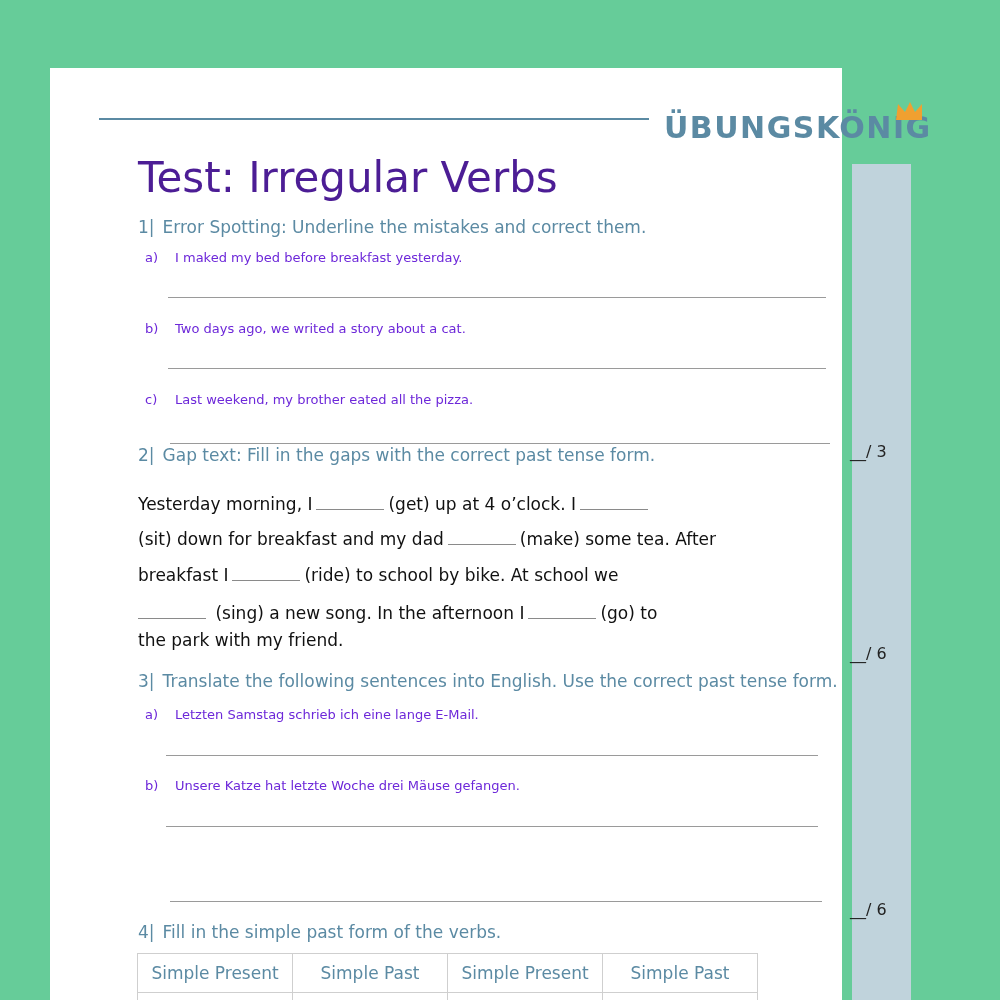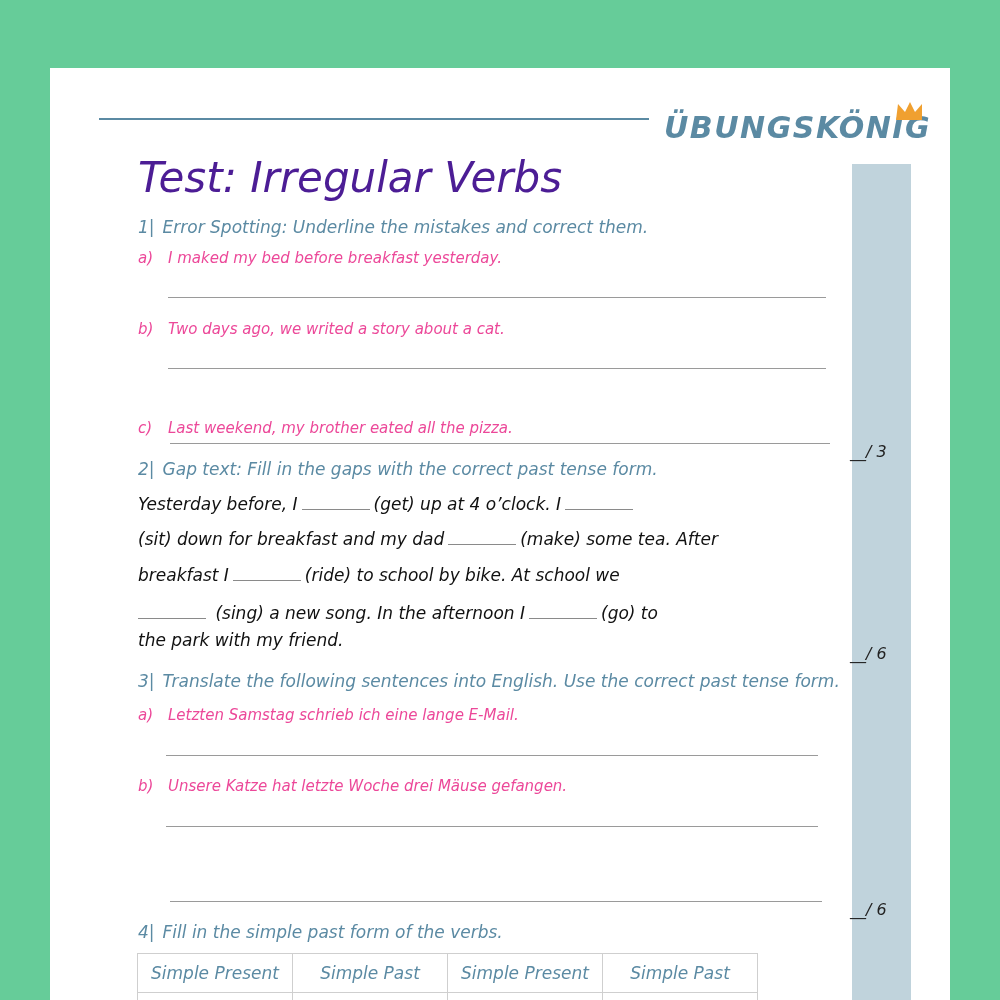--- a/index.html
+++ b/index.html
@@ -4,23 +4,22 @@
   <style>
     html, body { margin: 0; padding: 0; }
     body {
       width: 1000px; height: 1000px; overflow: hidden;
       background: #66cc99;
       position: relative;
       font-family: "DejaVu Sans", "Liberation Sans", sans-serif;
     }
     .page {
       position: absolute; left: 50px; top: 68px;
-      width: 900px; height: 932px;
+      width: 792px; height: 932px;
       background: #ffffff;
-      font-style: italic;
     }
     .top-rule {
       position: absolute; left: 49px; top: 50px;
       width: 550px; height: 0; border-top: 2px solid #5b8aa3;
     }
     .logo {
       position: absolute; left: 614px; top: 40px;
       font-size: 30px; font-weight: bold; letter-spacing: 1.5px;
       color: #5b8aa3;
       line-height: 40px;
@@ -37,22 +36,22 @@
       font-size: 42px; color: #4c1d95; line-height: 52px;
       font-family: "DejaVu Sans", sans-serif;
     }
     .task-head {
       position: absolute; left: 88px;
       font-size: 17px; color: #5b8aa3; line-height: 22px;
       white-space: nowrap;
     }
     .task-head .num { margin-right: 8px; }
     .line-text {
-      position: absolute; left: 88px;
-      font-size: 15px; color: #ec4899; line-height: 22px; white-space: nowrap;
+      position: absolute; left: 95px;
+      font-size: 13px; color: #6d28d9; line-height: 22px; white-space: nowrap;
     }
     .line-text .lbl { display: inline-block; width: 30px; }
     .answer-line {
       position: absolute; height: 0;
       border-top: 1px solid #9a9a9a;
     }
     .score {
       position: absolute; left: 800px; width: 62px; 
       font-size: 16px; color: #222; line-height: 20px; white-space: nowrap; margin-top: 12px;
     }
@@ -98,33 +97,33 @@
   <div class="line-text" style="top:179px;">
     <span class="lbl">a)</span><span>I maked my bed before breakfast yesterday.</span>
   </div>
   <div class="answer-line" style="left:118px; width:658px; top:229px;"></div>
 
   <div class="line-text" style="top:250px;">
     <span class="lbl">b)</span><span>Two days ago, we writed a story about a cat.</span>
   </div>
   <div class="answer-line" style="left:118px; width:658px; top:300px;"></div>
 
-  <div class="line-text" style="top:321px;margin-top:28px;">
+  <div class="line-text" style="top:321px;">
     <span class="lbl">c)</span><span>Last weekend, my brother eated all the pizza.</span>
   </div>
   <div class="answer-line" style="left:120px; width:660px; top:375px;"></div>
 
   <div class="score" style="top:362px;">__/ 3</div>
 
-  <div class="task-head" style="top:390px;">
+  <div class="task-head" style="top:376px;">
     <span class="num">2|</span><span>Gap text: Fill in the gaps with the correct past tense form.</span>
   </div>
 
   <div class="gap-line" style="top:425px;">
-    <span>Yesterday before, I</span><span class="gap"></span><span>(get) up at 4 o’clock. I</span><span class="gap"></span>
+    <span>Yesterday morning, I</span><span class="gap"></span><span>(get) up at 4 o’clock. I</span><span class="gap"></span>
   </div>
   <div class="gap-line" style="top:460px;">
     <span>(sit) down for breakfast and my dad</span><span class="gap"></span><span>(make) some tea. After</span>
   </div>
   <div class="gap-line" style="top:496px;">
     <span>breakfast I</span><span class="gap"></span><span>(ride) to school by bike. At school we</span>
   </div>
   <div class="gap-line" style="top:534px;">
     <span class="gap" style="margin-left:0;"></span><span> (sing) a new song. In the afternoon I</span><span class="gap"></span><span>(go) to</span>
   </div>

